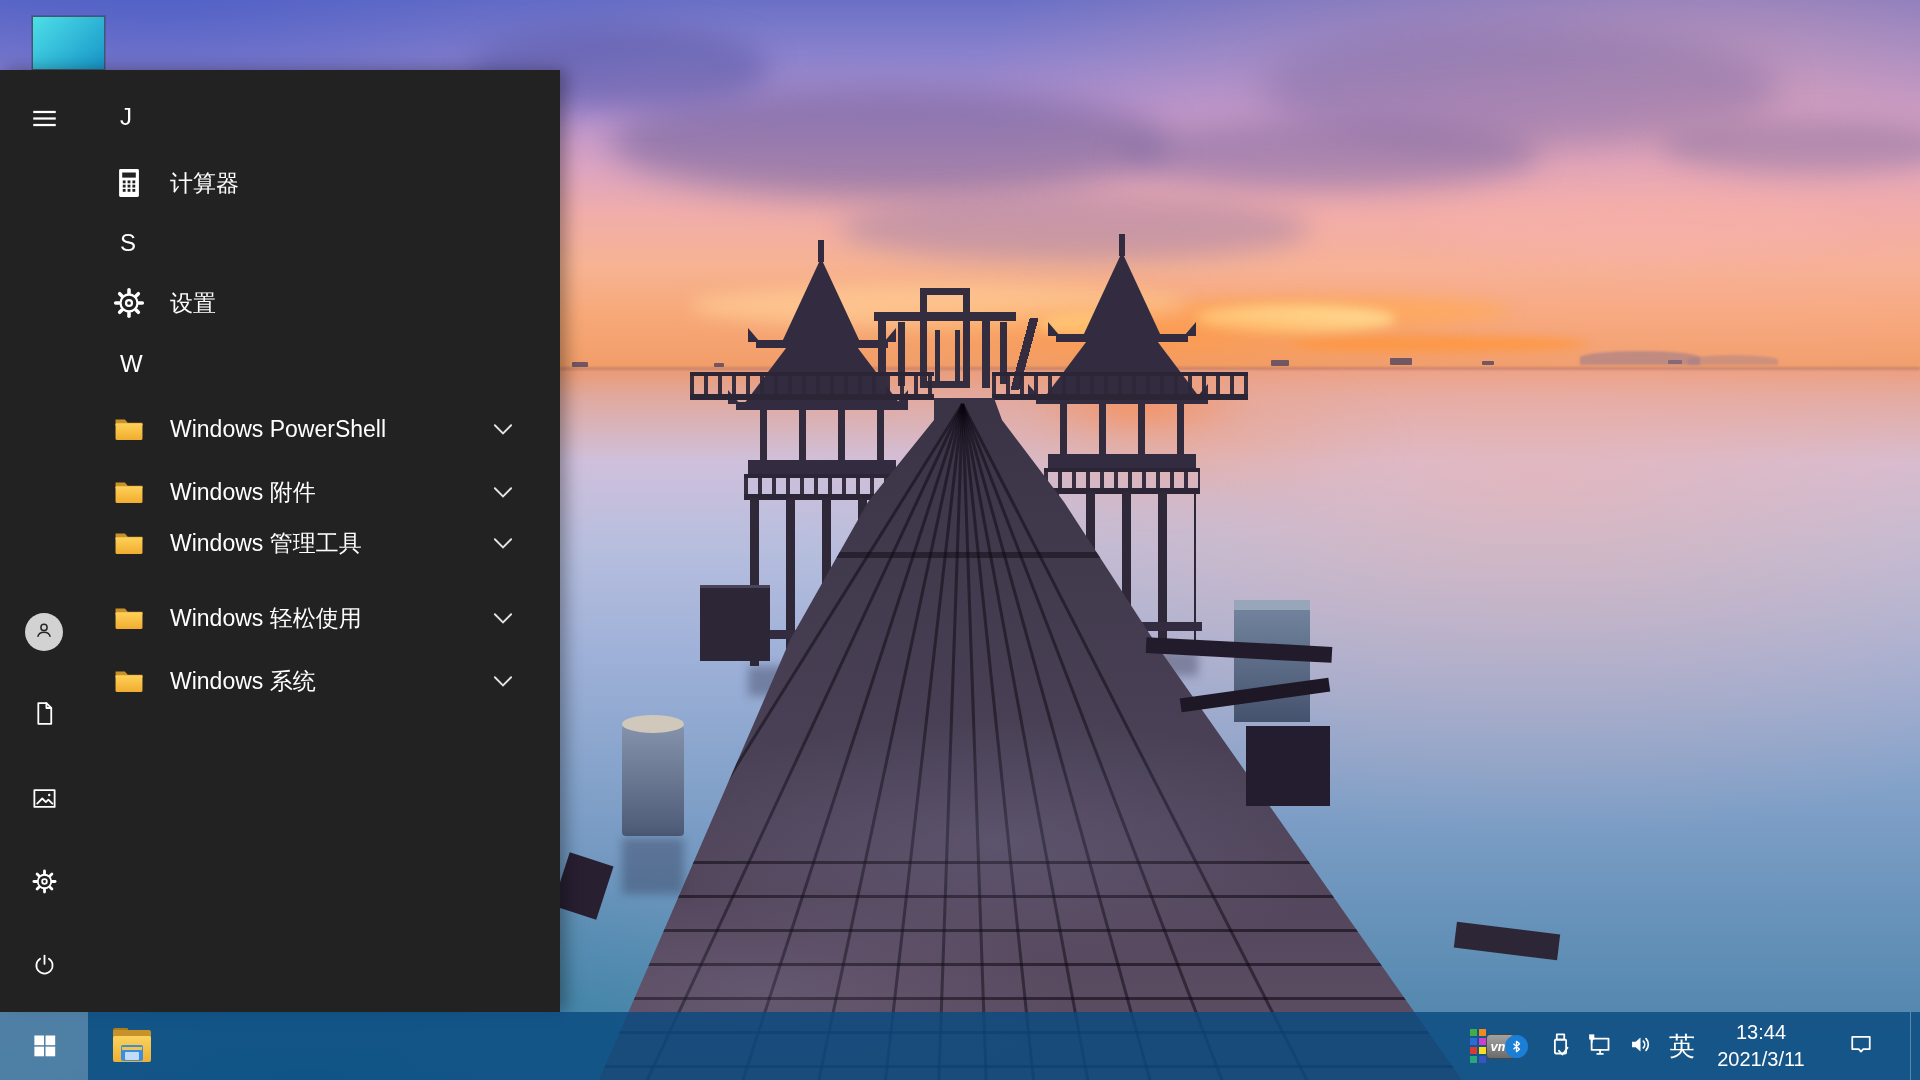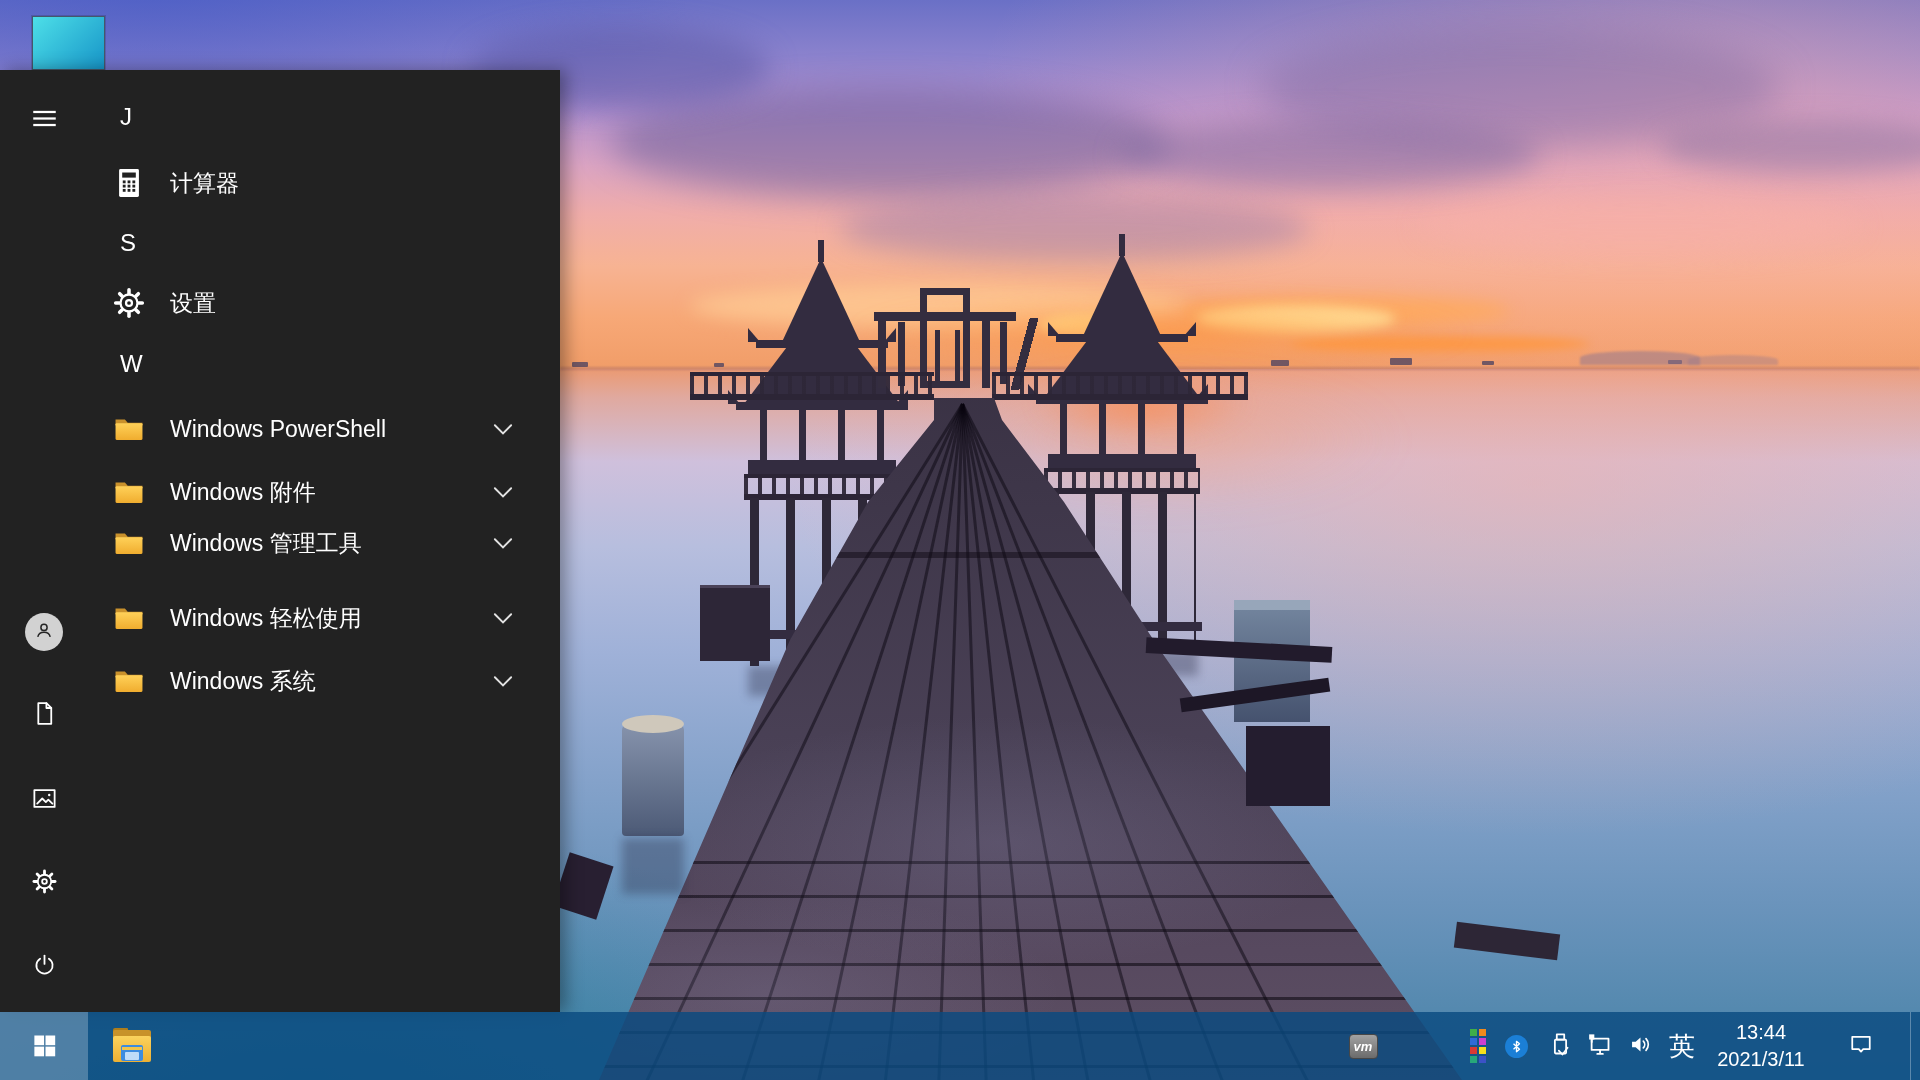--- a/index.html
+++ b/index.html
@@ -464,21 +464,21 @@
       <div>2021/3/11</div>
     </div>
     <button class="tb-btn action-btn">
       <span>
         <svg viewBox="0 0 24 24" fill="none" stroke="#fff" stroke-width="1.5" stroke-linejoin="round">
           <path d="M4.5 5 H19.5 V15.5 H13.9 L12 17.7 L10.1 15.5 H4.5 Z"></path>
         </svg>
       </span>
     </button>
     <div class="show-desktop"></div>
-  <div class="tray-btn" style="left: 1344px;">
+  <div class="tray-btn" style="left: 1481px;">
         <div class="vm-box">
           <span>vm</span>
         </div>
       </div>
       <div class="tray-btn" style="left: 1459px;">
         <div class="cgrid">
           <i style="background: rgb(63, 174, 73);"></i>
           <i style="background: rgb(240, 138, 29);"></i>
           <i style="background: rgb(47, 107, 216);"></i>
           <i style="background: rgb(204, 63, 208);"></i>

